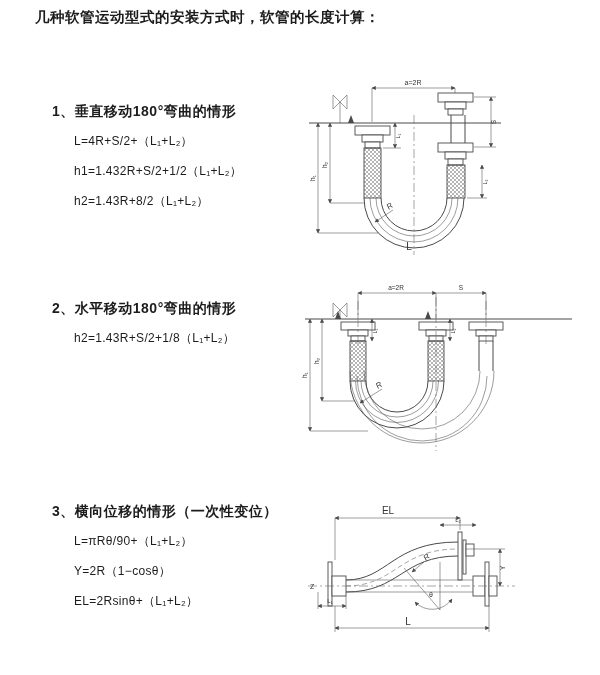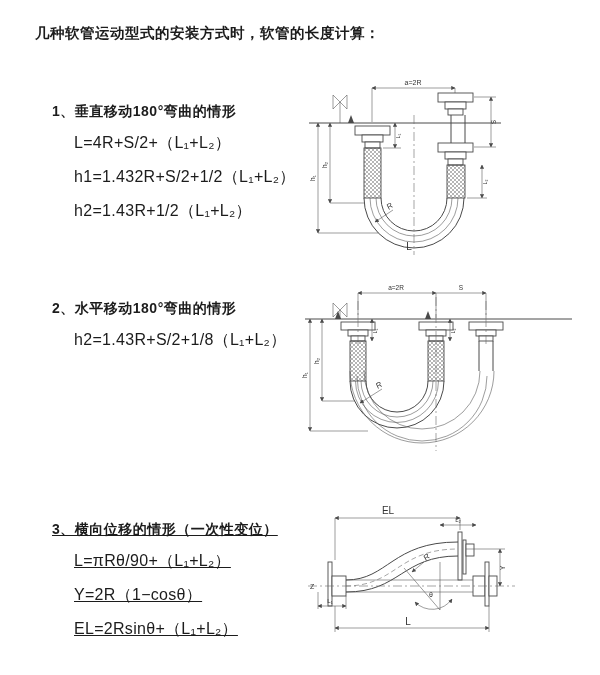--- a/index.html
+++ b/index.html
@@ -2,24 +2,24 @@
 <html><head>
 <meta charset="utf-8">
 <style>
   html,body{margin:0;padding:0;}
   body{
     width:600px;height:675px;position:relative;background:#fefefe;
     font-family:"Liberation Sans","DejaVu Sans",sans-serif;color:#1c1c1c;
     overflow:hidden;
   }
   .page{position:absolute;inset:0;background:#fff;}
-  .title{position:absolute;left:35px;top:24px;font-size:14.5px;font-weight:bold;letter-spacing:0.5px;}
+  .title{position:absolute;left:35px;top:8px;font-size:14.5px;font-weight:bold;letter-spacing:0.5px;}
   .section{position:absolute;left:52px;}
   .sec-head{font-size:14px;font-weight:bold;letter-spacing:0.5px;margin:0 0 12px 0;}
-  .formula{font-size:16px;margin:4px 0 13px 22px;letter-spacing:0.3px;white-space:nowrap;}
+  .formula{font-size:12px;margin:4px 0 13px 22px;letter-spacing:0.3px;white-space:nowrap;}
   .fig{position:absolute;}
   svg text{font-family:"Liberation Sans","DejaVu Sans",sans-serif;fill:#333;}
   .ln{stroke:#4a4a4a;stroke-width:1;fill:none;}
   .thin{stroke:#5a5a5a;stroke-width:0.6;fill:none;}
   .dim{stroke:#5a5a5a;stroke-width:0.6;fill:none;}
   .cl{stroke:#6a6a6a;stroke-width:0.6;fill:none;stroke-dasharray:9 3 2 3;}
   .dash{stroke:#6a6a6a;stroke-width:0.6;fill:none;stroke-dasharray:5 3;}
   .part{stroke:#4a4a4a;stroke-width:0.9;fill:#fff;}
   .braid{stroke:#4a4a4a;stroke-width:0.9;}
 </style>
@@ -27,29 +27,29 @@
 <body>
 
 <div class="page">
 
   <div class="title">几种软管运动型式的安装方式时，软管的长度计算：</div>
 
   <div class="section" style="top:103px;">
     <div class="sec-head">1、垂直移动180°弯曲的情形</div>
     <div class="formula">L=4R+S/2+（L₁+L₂）</div>
     <div class="formula">h1=1.432R+S/2+1/2（L₁+L₂）</div>
-    <div class="formula">h2=1.43R+1/2（L₁+L₂）</div>
+    <div class="formula">h2=1.43R+8/2（L₁+L₂）</div>
   </div>
 
   <div class="section" style="top:300px;">
     <div class="sec-head">2、水平移动180°弯曲的情形</div>
     <div class="formula">h2=1.43R+S/2+1/8（L₁+L₂）</div>
   </div>
 
-  <div class="section" style="top:521px;text-decoration:underline;">
+  <div class="section" style="top:503px;">
     <div class="sec-head">3、横向位移的情形（一次性变位）</div>
     <div class="formula">L=πRθ/90+（L₁+L₂）</div>
     <div class="formula">Y=2R（1−cosθ）</div>
     <div class="formula">EL=2Rsinθ+（L₁+L₂）</div>
   </div>
 
   <svg class="fig" style="left:305px;top:70px;" width="295" height="200" viewBox="0 0 295 200">
     <defs>
       <pattern id="b1" width="4" height="4" patternUnits="userSpaceOnUse">
         <path d="M0,4 L4,0 M0,0 L4,4" stroke="#6a6a6a" stroke-width="0.5"></path>

